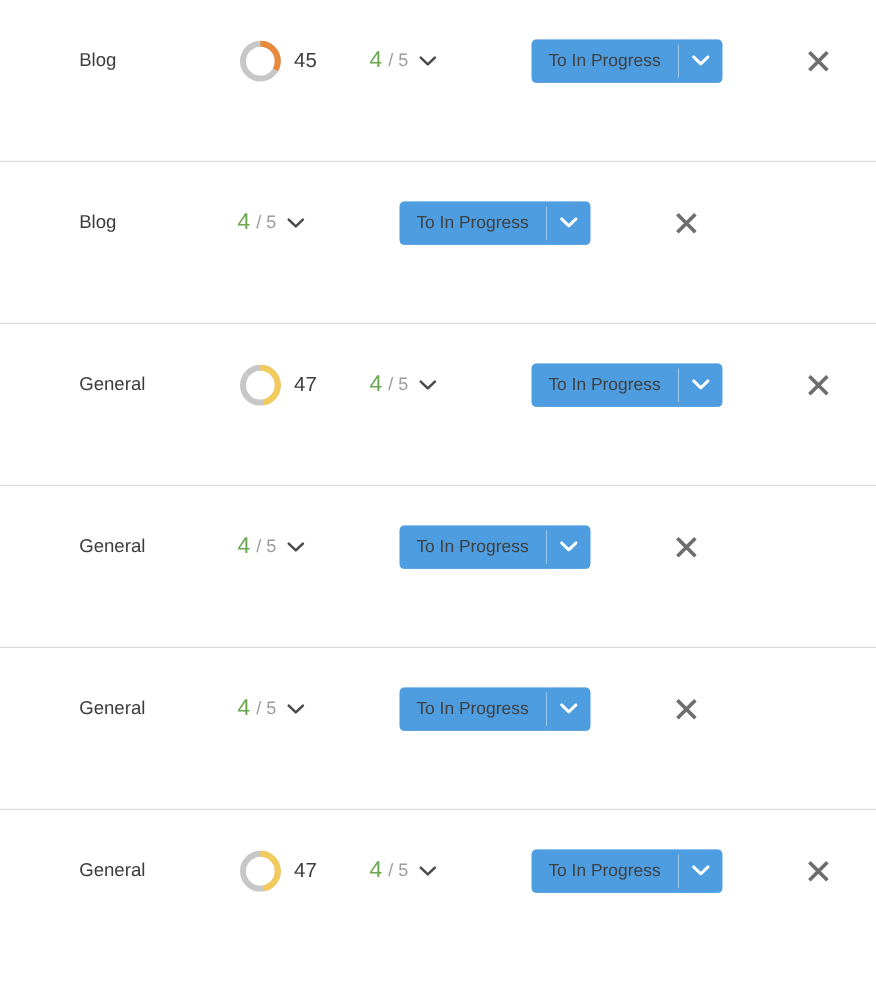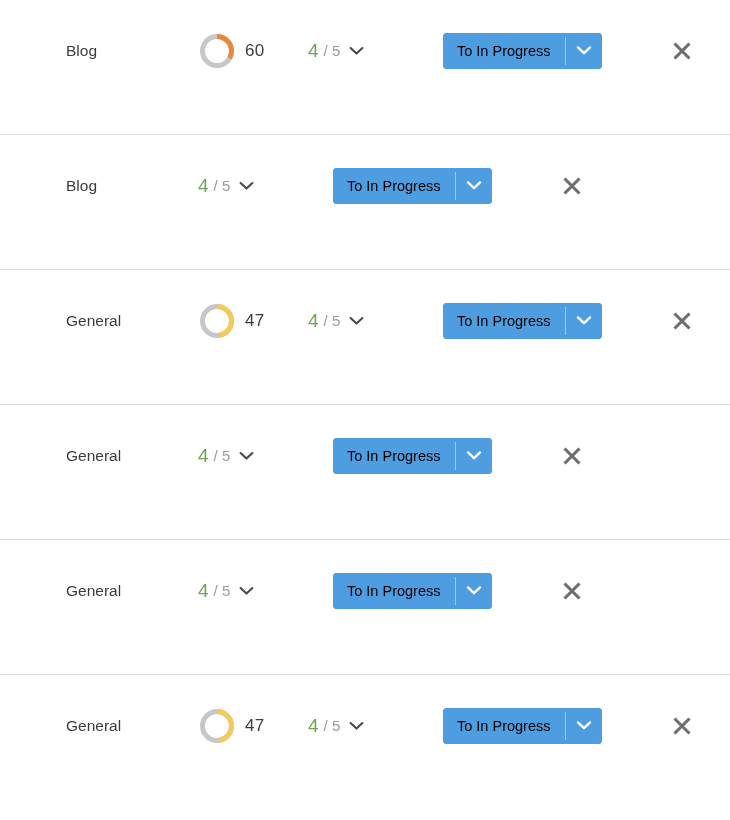--- a/index.html
+++ b/index.html
@@ -107,21 +107,21 @@
     background: #4d9de0;
     border-radius: 4px;
     overflow: hidden;
     cursor: pointer;
     user-select: none;
   }
   .split-btn-main {
     display: flex;
     align-items: center;
     padding: 0 14px;
-    color: #000000;
+    color: #404040;
     font-size: 14.5px;
     white-space: nowrap;
     background: #4d9de0;
   }
   .split-btn-sep {
     width: 1px;
     background: rgba(255,255,255,.45);
     margin: 4px 0;
     flex: 0 0 1px;
   }
@@ -162,21 +162,21 @@
         <span>Blog</span>
       </div>
 
       <div class="cell-score">
         <span class="donut-wrap">
           <svg class="donut" viewBox="0 0 38 38" aria-hidden="true">
             <circle class="donut-track" cx="19" cy="19" r="14.5" fill="none" stroke="#c7c7c7" stroke-width="5"></circle>
             <circle class="donut-arc" cx="19" cy="19" r="14.5" fill="none" stroke="#e8883a" stroke-width="5" stroke-dasharray="30.07 61.04" transform="rotate(-90 19 19)"></circle>
           </svg>
         </span>
-        <span class="score-value">60</span>
+        <span class="score-value">45</span>
       </div>
 
       <div class="cell-rating">
         <span class="rating-current">4</span>
         <span class="rating-total">/ 5</span>
         <span class="rating-caret">
           <svg width="15" height="10" viewBox="0 0 15 10" aria-hidden="true">
             <path d="M1.6 2 L7.5 7.6 L13.4 2" fill="none" stroke="#4a4a4a" stroke-width="2.1" stroke-linecap="round" stroke-linejoin="round"></path>
           </svg>
         </span>

